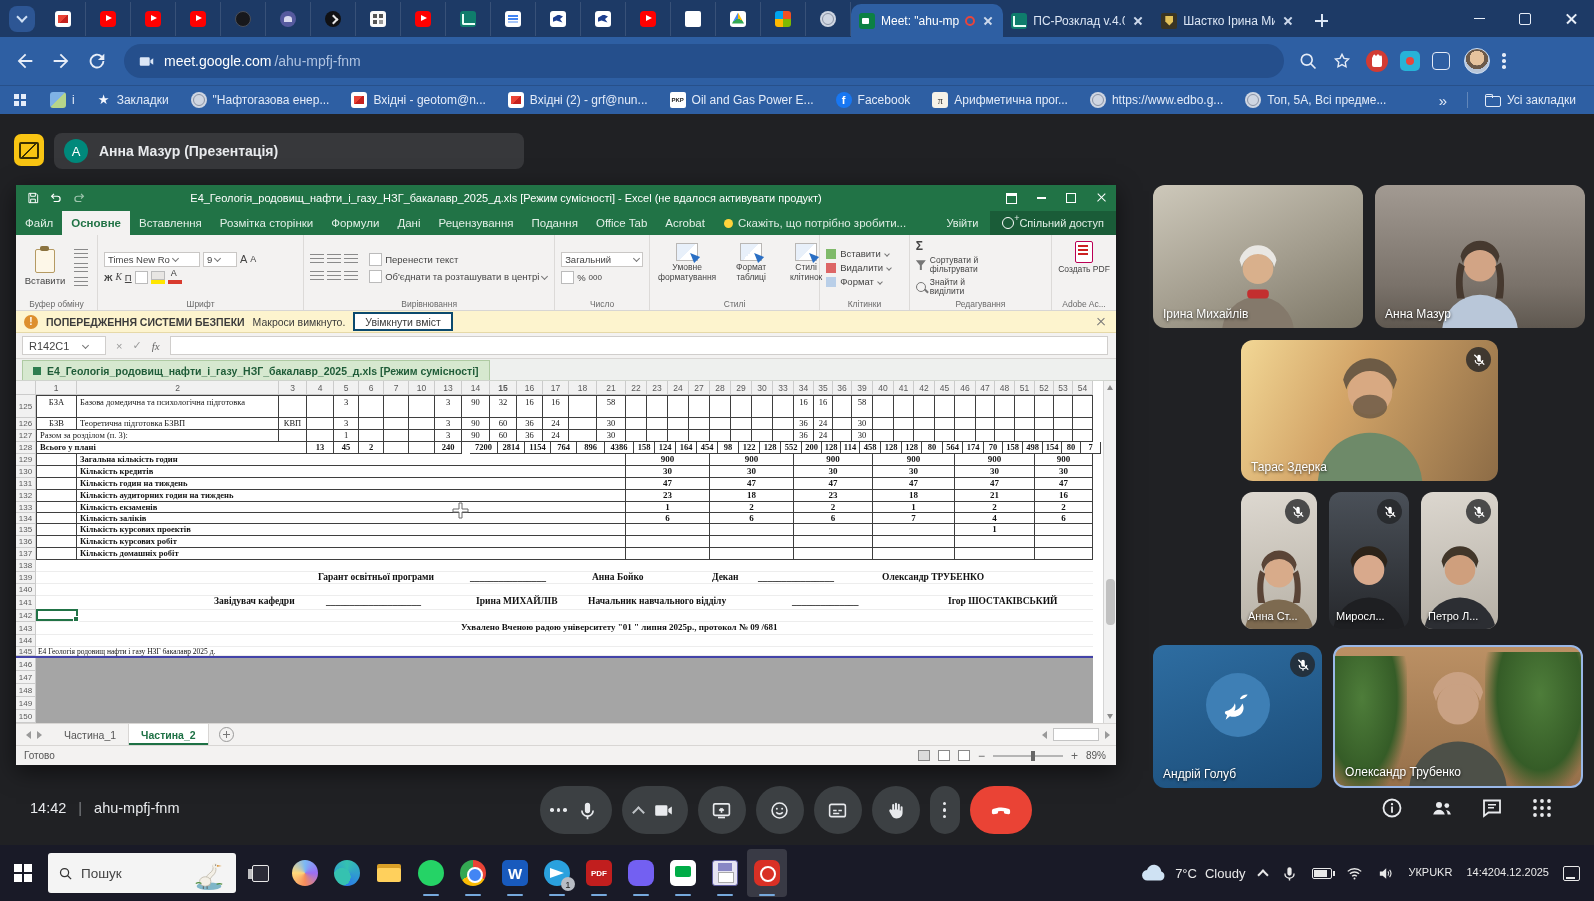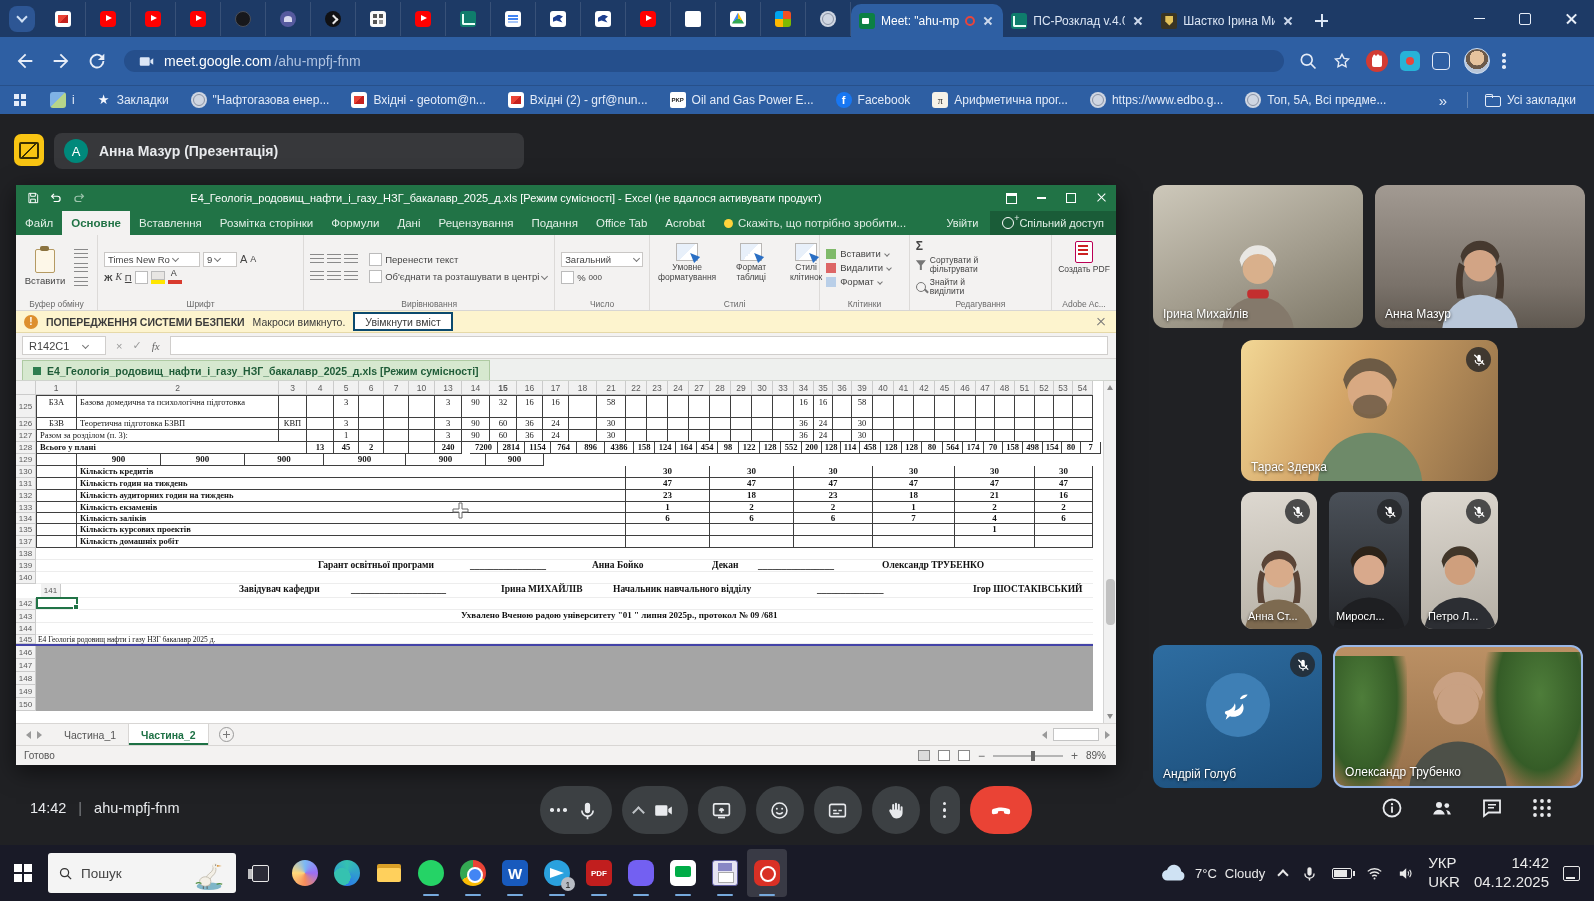--- a/index.html
+++ b/index.html
@@ -49,21 +49,21 @@
   #newtab::after{content:"";position:absolute;left:10px;top:4px;width:1.8px;height:13px;background:#dce6f5}
   #winctl{margin-left:auto;display:flex;height:100%}
   .wbtn{width:46px;height:100%;display:flex;align-items:center;justify-content:center;position:relative}
   .w-min::after{content:"";width:11px;height:1.6px;background:#e8eef8}
   .w-max::after{content:"";width:10px;height:10px;border:1.6px solid #e8eef8;border-radius:2px}
   .w-close::before,.w-close::after{content:"";position:absolute;width:13px;height:1.6px;background:#e8eef8}
   .w-close::before{transform:rotate(45deg)}.w-close::after{transform:rotate(-45deg)}
 
   #toolbar{position:absolute;left:0;top:37px;width:1594px;height:48px;background:#2e5fa3;display:flex;align-items:center}
   .navic{width:22px;height:22px;color:#e8eef8;margin-left:14px}
-  #urlbar{margin-left:16px;width:1160px;height:22px;background:#254f8c;border-radius:17px;display:flex;align-items:center;padding:0 14px;gap:9px}
+  #urlbar{margin-left:16px;width:1160px;height:34px;background:#254f8c;border-radius:17px;display:flex;align-items:center;padding:0 14px;gap:9px}
   #urlbar .camic{width:17px;height:17px;color:#dbe6f6}
   #url-host{color:#fff;font-size:14px}
   #url-path{color:#aec2e0;font-size:14px}
   .tbic{width:20px;height:20px;color:#e4ebf7;margin-left:14px}
   .ext-hand{width:22px;height:22px;border-radius:50%;background:#d23b33;margin-left:14px;position:relative}
   .ext-hand::after{content:"";position:absolute;left:6px;top:4px;width:10px;height:13px;background:#fff;border-radius:4px 4px 2px 2px;clip-path:polygon(0 30%,20% 0,40% 15%,60% 0,80% 15%,100% 5%,100% 100%,0 100%)}
   .ext-rec{width:20px;height:20px;border-radius:5px;background:#27b3d8;margin-left:12px;position:relative}
   .ext-rec::after{content:"";position:absolute;left:6px;top:6px;width:8px;height:8px;border-radius:50%;background:#e8453c}
   .ext-box{width:18px;height:18px;border:1.8px solid #e4ebf7;border-radius:4px;margin-left:12px}
   #avatar-btn{width:26px;height:26px;border-radius:50%;margin-left:14px;background:radial-gradient(circle at 50% 38%,#e6c39d 0 38%,#6c5a4a 39% 58%,#b9c6d8 59%);border:1.5px solid #cfe0f5}
@@ -273,21 +273,21 @@
   .a-recorder::after{content:"";position:absolute;left:6px;top:6px;width:12px;height:12px;border-radius:50%;border:2.5px solid #fff;background:#d93025}
   .badge1{position:absolute;right:2px;bottom:6px;min-width:14px;height:14px;border-radius:7px;background:#b8bcc4;color:#222;font-size:9.5px;display:flex;align-items:center;justify-content:center;padding:0 3px;z-index:2}
   #tray{margin-left:auto;display:flex;align-items:center;color:#eaeaea;font-size:13px;gap:14px;padding-right:14px}
   #weather{display:flex;align-items:center;gap:8px}
   #weather .cloudic{width:26px;height:18px}
   .trayic{width:17px;height:17px;color:#e8e8e8}
   .chup2{width:8px;height:8px;border-left:2px solid #e8e8e8;border-top:2px solid #e8e8e8;transform:rotate(45deg);margin-top:3px}
   .battic{width:20px;height:11px;border:1.5px solid #e8e8e8;border-radius:2px;position:relative}
   .battic::before{content:"";position:absolute;right:-4px;top:2px;width:2px;height:5px;background:#e8e8e8}
   .battic::after{content:"";position:absolute;left:1px;top:1px;bottom:1px;width:70%;background:#e8e8e8}
-  .twoL{display:flex;flex-direction:column;align-items:flex-start;line-height:1.25;font-size:15px}
+  .twoL{display:flex;flex-direction:row;align-items:flex-start;line-height:1.25;font-size:11px}
   .twoL.right{align-items:flex-end}
   .notific{width:17px;height:15px;border:1.6px solid #e8e8e8;border-radius:2px;position:relative}
   .notific::after{content:"";position:absolute;left:2px;bottom:1px;width:9px;height:1.6px;background:#e8e8e8}
 </style>
 </head>
 <body>
 
 <div id="tabstrip">
   <div id="tab-search-btn">
       <span class="chevD"></span>
@@ -894,20 +894,21 @@
             <div class="cl bc bold" style="width: 19px;">70</div>
             <div class="cl bc bold" style="width: 20px;">158</div>
             <div class="cl bc bold" style="width: 20px;">498</div>
             <div class="cl bc bold" style="width: 19px;">154</div>
             <div class="cl bc bold" style="width: 19px;">80</div>
             <div class="cl bc bold" style="width: 20px;">7</div>
           </div>
           <div class="grow" style="height: 12px;">
             <div class="rh" style="width: 20px; flex: 0 0 auto; font-size: 8px;">129</div>
             <div class="cl bc bl" style="width: 41px;"></div>
+            <div class="cl bc al bold" style="width: 549px;">Загальна кількість годин</div>
             <div class="cl bc bold" style="width: 84px; font-size: 9px;">900</div>
             <div class="cl bc bold" style="width: 84px; font-size: 9px;">900</div>
             <div class="cl bc bold" style="width: 79px; font-size: 9px;">900</div>
             <div class="cl bc bold" style="width: 82px; font-size: 9px;">900</div>
             <div class="cl bc bold" style="width: 80px; font-size: 9px;">900</div>
             <div class="cl bc bold" style="width: 58px; font-size: 9px;">900</div>
           </div>
           <div class="grow" style="height: 12px;">
             <div class="rh" style="width: 20px; flex: 0 0 auto; font-size: 8px;">130</div>
             <div class="cl bc bl" style="width: 41px;"></div>
@@ -968,20 +969,31 @@
             <div class="cl bc bl" style="width: 41px;"></div>
             <div class="cl bc al bold" style="width: 549px;">Кількість курсових проектів</div>
             <div class="cl bc bold" style="width: 84px; font-size: 9px;"></div>
             <div class="cl bc bold" style="width: 84px; font-size: 9px;"></div>
             <div class="cl bc bold" style="width: 79px; font-size: 9px;"></div>
             <div class="cl bc bold" style="width: 82px; font-size: 9px;"></div>
             <div class="cl bc bold" style="width: 80px; font-size: 9px;">1</div>
             <div class="cl bc bold" style="width: 58px; font-size: 9px;"></div>
           </div>
           <div class="grow" style="height: 12px;">
+            <div class="rh" style="width: 20px; flex: 0 0 auto; font-size: 8px;">136</div>
+            <div class="cl bc bl" style="width: 41px;"></div>
+            <div class="cl bc al bold" style="width: 549px;">Кількість курсових робіт</div>
+            <div class="cl bc bold" style="width: 84px; font-size: 9px;"></div>
+            <div class="cl bc bold" style="width: 84px; font-size: 9px;"></div>
+            <div class="cl bc bold" style="width: 79px; font-size: 9px;"></div>
+            <div class="cl bc bold" style="width: 82px; font-size: 9px;"></div>
+            <div class="cl bc bold" style="width: 80px; font-size: 9px;"></div>
+            <div class="cl bc bold" style="width: 58px; font-size: 9px;"></div>
+          </div>
+          <div class="grow" style="height: 12px;">
             <div class="rh" style="width: 20px; flex: 0 0 auto; font-size: 8px;">137</div>
             <div class="cl bc bl" style="width: 41px;"></div>
             <div class="cl bc al bold" style="width: 549px;">Кількість домашніх робіт</div>
             <div class="cl bc bold" style="width: 84px; font-size: 9px;"></div>
             <div class="cl bc bold" style="width: 84px; font-size: 9px;"></div>
             <div class="cl bc bold" style="width: 79px; font-size: 9px;"></div>
             <div class="cl bc bold" style="width: 82px; font-size: 9px;"></div>
             <div class="cl bc bold" style="width: 80px; font-size: 9px;"></div>
             <div class="cl bc bold" style="width: 58px; font-size: 9px;"></div>
           </div>
@@ -997,21 +1009,21 @@
               <div class="fpart" style="left: 556px; top: 0px;">Анна Бойко</div>
               <div class="fpart" style="left: 676px; top: 0px;">Декан</div>
               <div class="fpart" style="left: 722px; top: 0px;">________________</div>
               <div class="fpart" style="left: 846px; top: 0px;">Олександр ТРУБЕНКО</div>
             </div>
           </div>
           <div class="grow" style="height: 12px;">
             <div class="rh" style="width: 20px; flex: 0 0 auto; font-size: 8px;">140</div>
             <div class="lite" style="width: 1057px; position: relative;"></div>
           </div>
-          <div class="grow" style="height: 14px; padding-left: 25px;">
+          <div class="grow" style="height: 14px;">
             <div class="rh" style="width: 20px; flex: 0 0 auto; font-size: 8px;">141</div>
             <div class="lite" style="width: 1057px; position: relative;">
               <div class="fpart" style="left: 178px; top: 0px;">Завідувач кафедри</div>
               <div class="fpart" style="left: 290px; top: 0px;">____________________</div>
               <div class="fpart" style="left: 440px; top: 0px;">Ірина МИХАЙЛІВ</div>
               <div class="fpart" style="left: 552px; top: 0px;">Начальник навчального відділу</div>
               <div class="fpart" style="left: 756px; top: 0px;">______________</div>
               <div class="fpart" style="left: 912px; top: 0px;">Ігор ШОСТАКІВСЬКИЙ</div>
             </div>
           </div>

